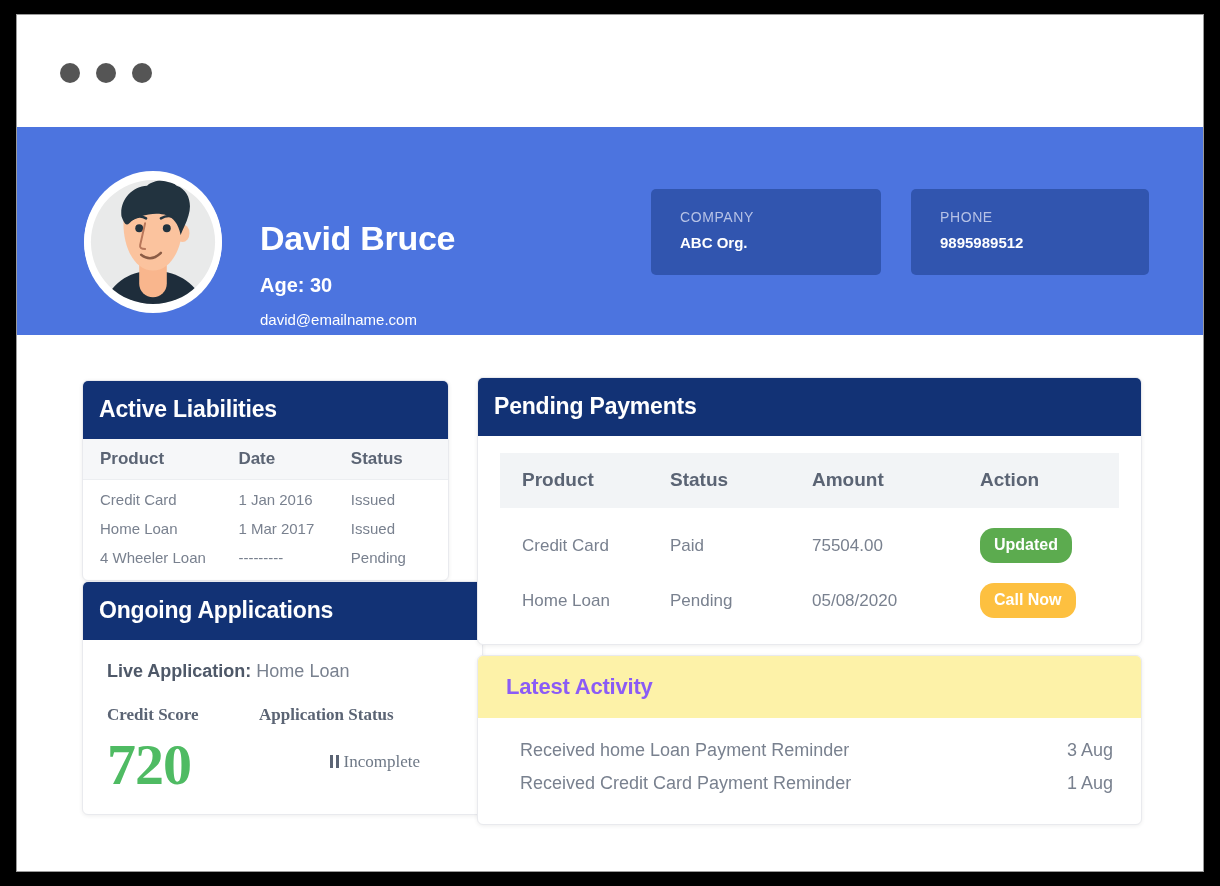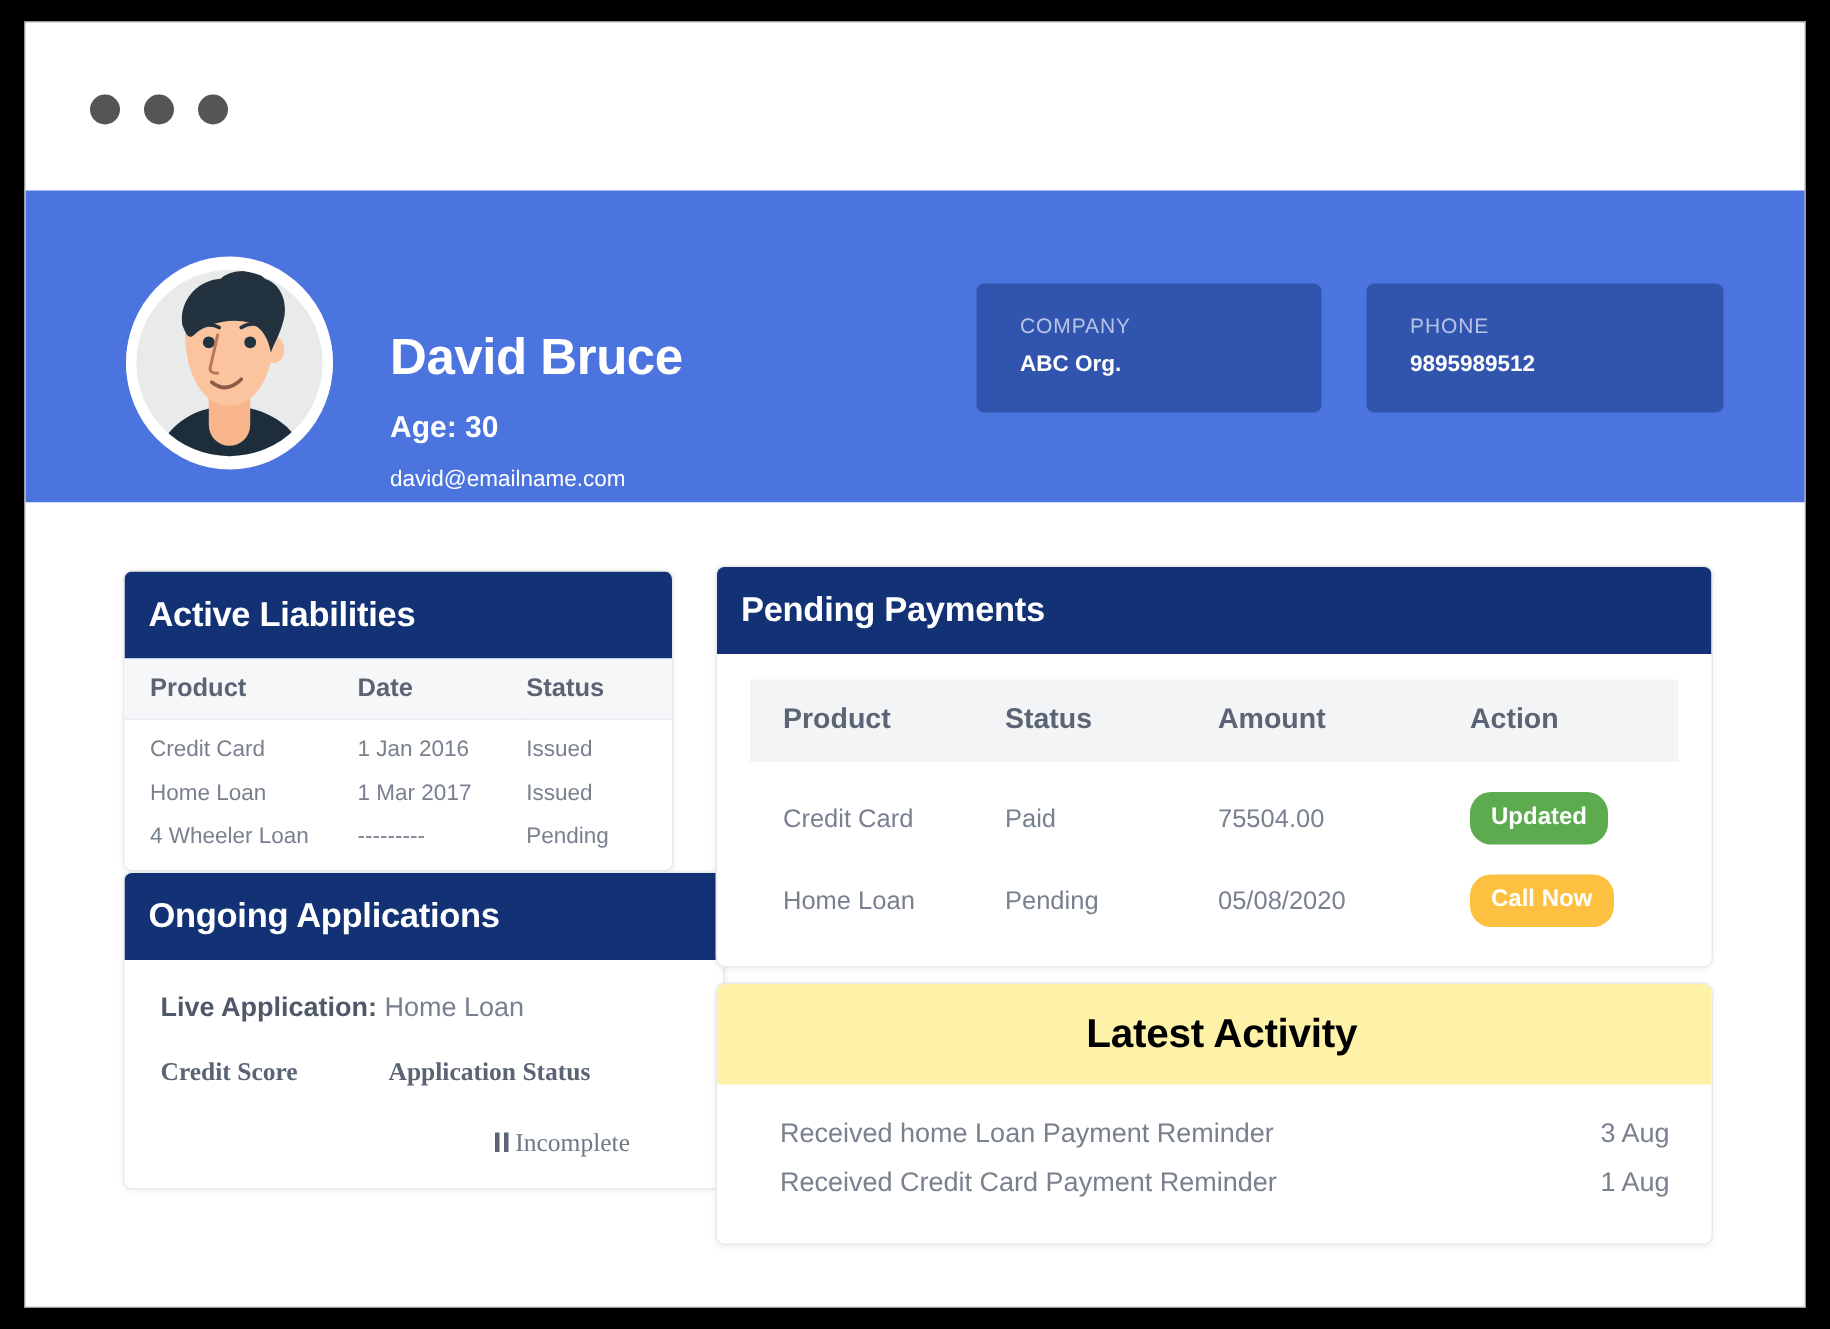--- a/index.html
+++ b/index.html
@@ -143,24 +143,23 @@
   .panel-header {
     background: #123275;
     color: #ffffff;
     font-size: 23px;
     font-weight: bold;
     letter-spacing: -0.2px;
     padding: 15px 16px 16px 16px;
   }
   .panel-header.yellow {
     background: #fdf2a8;
-    color: #000000;
-    font-size: 27px;
+    color: #8b5cf6;
+    font-size: 22px;
     padding: 18px 18px 18px 28px;
-    text-align: center;
   }
 
   
   #panel-liabilities { left: 65px; top: 45px; width: 367px; }
   .al-table { width: 100%; border-collapse: collapse; }
   .al-table th {
     text-align: left;
     font-size: 17px;
     font-weight: bold;
     color: #5b6474;
@@ -376,20 +375,21 @@
     <div class="panel" id="panel-ongoing">
       <div class="panel-header">Ongoing Applications</div>
       <div class="oa-body">
         <div class="oa-live">
           <b>Live Application:</b>
           <span>Home Loan</span>
         </div>
         <div class="oa-cols">
           <div class="oa-col-left">
             <div class="oa-heading">Credit Score</div>
+            <div class="oa-score">720</div>
           </div>
           <div class="oa-col-right">
             <div class="oa-heading">Application Status</div>
             <div class="oa-status">
               <span class="pause-icon">
                   <i></i>
                   <i></i>
                 </span>
               <span>Incomplete</span>
             </div>

